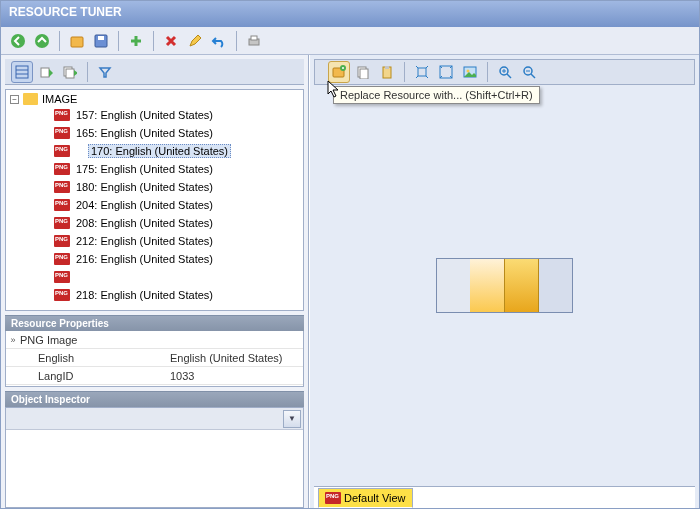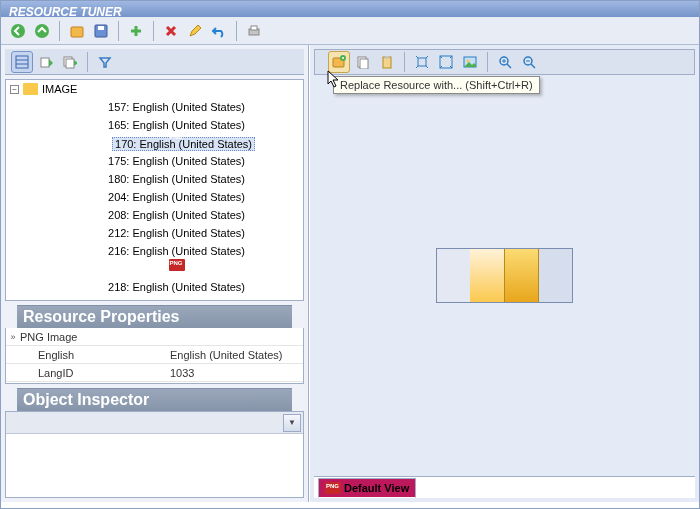--- a/index.html
+++ b/index.html
@@ -12,22 +12,21 @@
     height: 509px;
     overflow: hidden;
     border: 1px solid #8a9fc4;
   }
   .titlebar {
     background: linear-gradient(#a0b8e2, #7694ca);
     color: #fff;
     font-weight: bold;
     font-size: 12px;
     padding: 4px 8px;
-    height: 16px;
-    font-style: italic;
+    height: 26px;
   }
   .main-toolbar {
     height: 28px;
     background: #e8ecf5;
     border-bottom: 1px solid #b0bcd4;
     display: flex;
     align-items: center;
     padding: 0 6px;
     gap: 2px;
   }
@@ -86,21 +85,20 @@
     padding: 1px 4px;
     gap: 4px;
   }
   .tree-item {
     display: flex;
     align-items: center;
     padding: 1px 4px 1px 48px;
     gap: 4px;
     white-space: nowrap;
     height: 18px;
-    flex-direction: column;
   }
   .tree-item.selected span.label {
     background: #d8e4f5;
     border: 1px dotted #6a8cc5;
     padding: 0 2px;
     margin-left: 14px;
   }
   .tree-item .label { padding: 0 2px; }
   .png-icon {
     width: 16px; height: 12px;
@@ -128,23 +126,23 @@
     border: 1px solid #888;
     font-size: 8px;
     line-height: 7px;
     text-align: center;
     color: #444;
   }
   .panel-header {
     background: linear-gradient(#9aa7bb, #8694a9);
     color: #fff;
     font-weight: bold;
-    font-size: 16px;
+    font-size: 10px;
     padding: 2px 6px;
-    margin: 0 16px;
+    margin: 0 4px;
     border-top: 1px solid #8090a8;
   }
   .props {
     background: #fff;
     margin: 0 4px 4px 4px;
     border: 1px solid #a0aec8;
     border-top: none;
     height: 56px;
     overflow-y: scroll;
   }
@@ -242,21 +240,21 @@
     border: 1px solid #a0aec8;
     background: #f5f7fb;
     padding: 2px 6px;
     font-size: 11px;
     display: flex;
     align-items: center;
     gap: 3px;
     margin-right: -1px;
     height: 20px;
   }
-  .tab.active { background: #be185d; border-bottom: 1px solid #fff; font-weight: bold; }
+  .tab.active { background: #fde047; border-bottom: 1px solid #fff; }
   .hex-icon {
     width: 14px; height: 12px;
     background: #f2f2f2;
     border: 1px solid #888;
     font-size: 5px;
     line-height: 5px;
     text-align:center;
     color:#444;
     padding-top:1px;
   }

